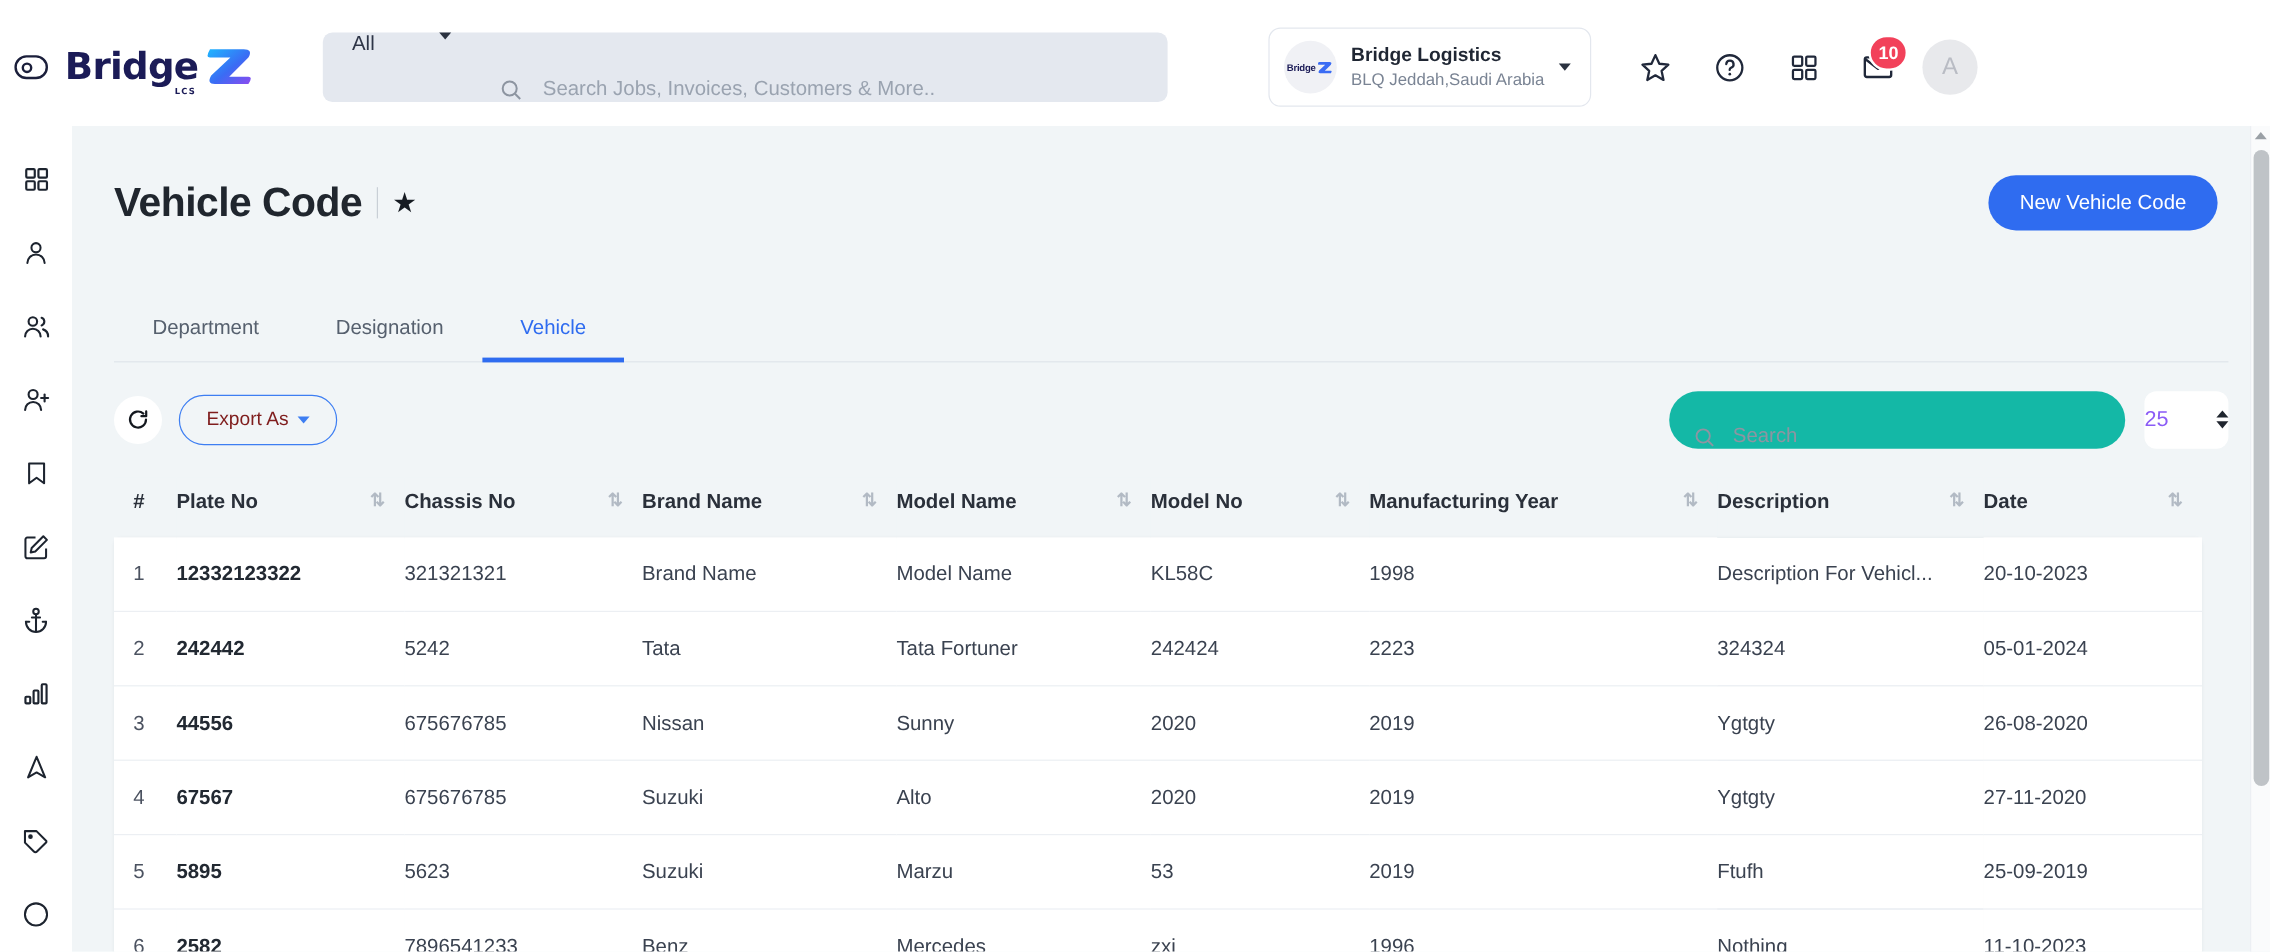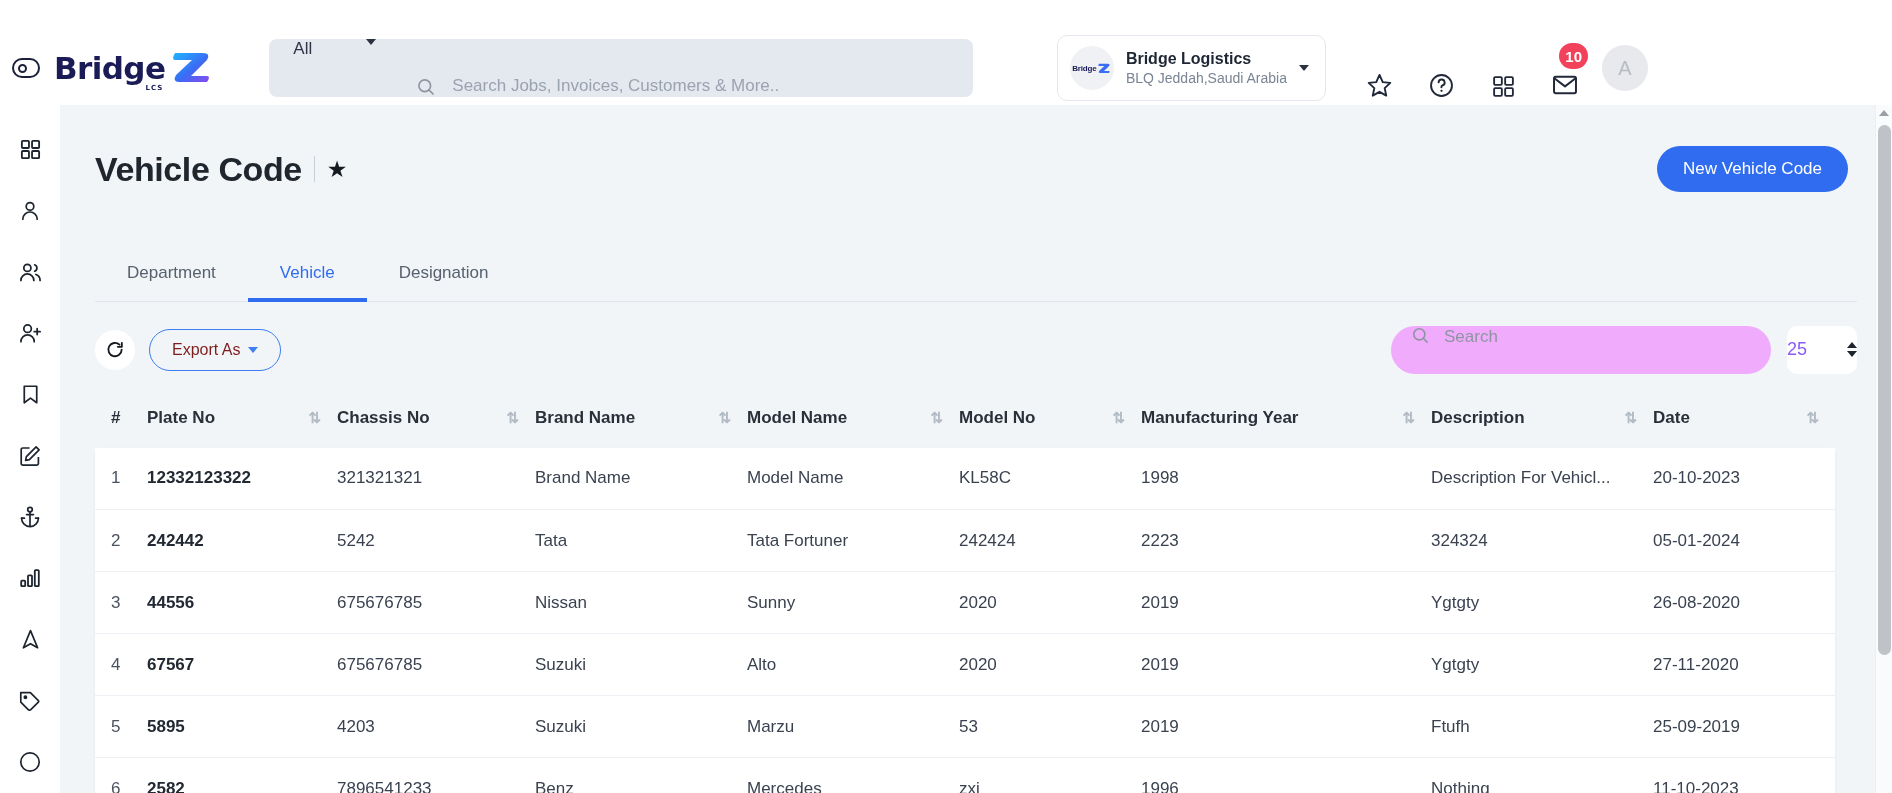--- a/index.html
+++ b/index.html
@@ -8,21 +8,21 @@
     margin: 0; padding: 0;
     width: 1892px; height: 793px;
     overflow: hidden;
     font-family: "Liberation Sans", sans-serif;
     background: #ffffff;
     -webkit-font-smoothing: antialiased;
   }
 
   
   .topbar {
-    position: absolute; top: 16px; left: 0;
+    position: absolute; top: 4px; left: 0;
     width: 1648px; height: 105px;
     background: #ffffff;
     border-bottom: 1px solid #e9edf2;
     display: flex; align-items: center;
   }
   .toggle-pill {
     margin-left: 12px;
     width: 34px; height: 20px;
     border: 2px solid #1b1f3b;
     border-radius: 11px;
@@ -115,21 +115,21 @@
     font-size: 14px; color: #7a8494;
     line-height: 1.35; white-space: nowrap;
   }
 
   .hdr-icons {
     display: flex; align-items: center; gap: 0;
     margin-left: 22px;
   }
   .hdr-icon-btn {
     width: 62px; height: 62px;
-    display: flex; align-items: flex-end; justify-content: center;
+    display: flex; align-items: center; justify-content: center;
     position: relative;
   }
   .badge {
     position: absolute; top: 4px; right: 6px;
     min-width: 30px; height: 30px; padding: 0 6px;
     border-radius: 15px; background: #f2415a;
     color: #fff; font-size: 15px; font-weight: bold;
     display: flex; align-items: center; justify-content: center;
     border: 2px solid #fff;
   }
@@ -225,22 +225,22 @@
   }
   .caret-blue {
     width: 0; height: 0;
     border-left: 5px solid transparent;
     border-right: 5px solid transparent;
     border-top: 6px solid #3d7ef2;
   }
   .toolbar-spacer { flex: 1; }
   .table-search {
     width: 380px; height: 48px;
-    background: #f0abfc; border-radius: 24px;
-    display: flex; align-items: flex-start; gap: 12px;
+    background: #14b8a6; border-radius: 24px;
+    display: flex; align-items: flex-end; gap: 12px;
     padding: 0 20px;
   }
   .table-search input {
     flex: 1; border: none; outline: none; background: transparent;
     font-size: 17px; color: #4a5260;
     font-family: "Liberation Sans", sans-serif;
   }
   .table-search input::placeholder { color: #8d95a1; }
   .page-size {
     margin-left: 16px;
@@ -486,22 +486,22 @@
     <div class="page-title-wrap">
       <h1 class="page-title">Vehicle Code</h1>
       <div class="title-sep"></div>
       <span class="star-fav">★</span>
     </div>
     <button class="primary-btn">New Vehicle Code</button>
   </div>
 
   <div class="tabs">
     <div class="tab">Department</div>
+    <div class="tab">Designation</div>
     <div class="tab active">Vehicle</div>
-    <div class="tab">Designation</div>
   </div>
 
   <div class="toolbar">
     <div class="refresh-btn">
       <svg width="20" height="20" viewBox="0 0 24 24" fill="none" stroke="#14181f" stroke-width="2.2" stroke-linecap="round">
         <path d="M20 11.5a8 8 0 1 1-2.6-5.9"></path>
         <polyline points="20.2,3.4 20.2,8.2 15.4,8.2" stroke-linejoin="round"></polyline>
       </svg>
     </div>
     <button class="export-btn">
@@ -639,21 +639,21 @@
           <td>Suzuki</td>
           <td>Alto</td>
           <td>2020</td>
           <td>2019</td>
           <td class="truncate">Ygtgty</td>
           <td>27-11-2020</td>
         </tr>
         <tr>
           <td class="c-idx">5</td>
           <td class="c-plate">5895</td>
-          <td>4203</td>
+          <td>5623</td>
           <td>Suzuki</td>
           <td>Marzu</td>
           <td>53</td>
           <td>2019</td>
           <td class="truncate">Ftufh</td>
           <td>25-09-2019</td>
         </tr>
         <tr>
           <td class="c-idx">6</td>
           <td class="c-plate">2582</td>

